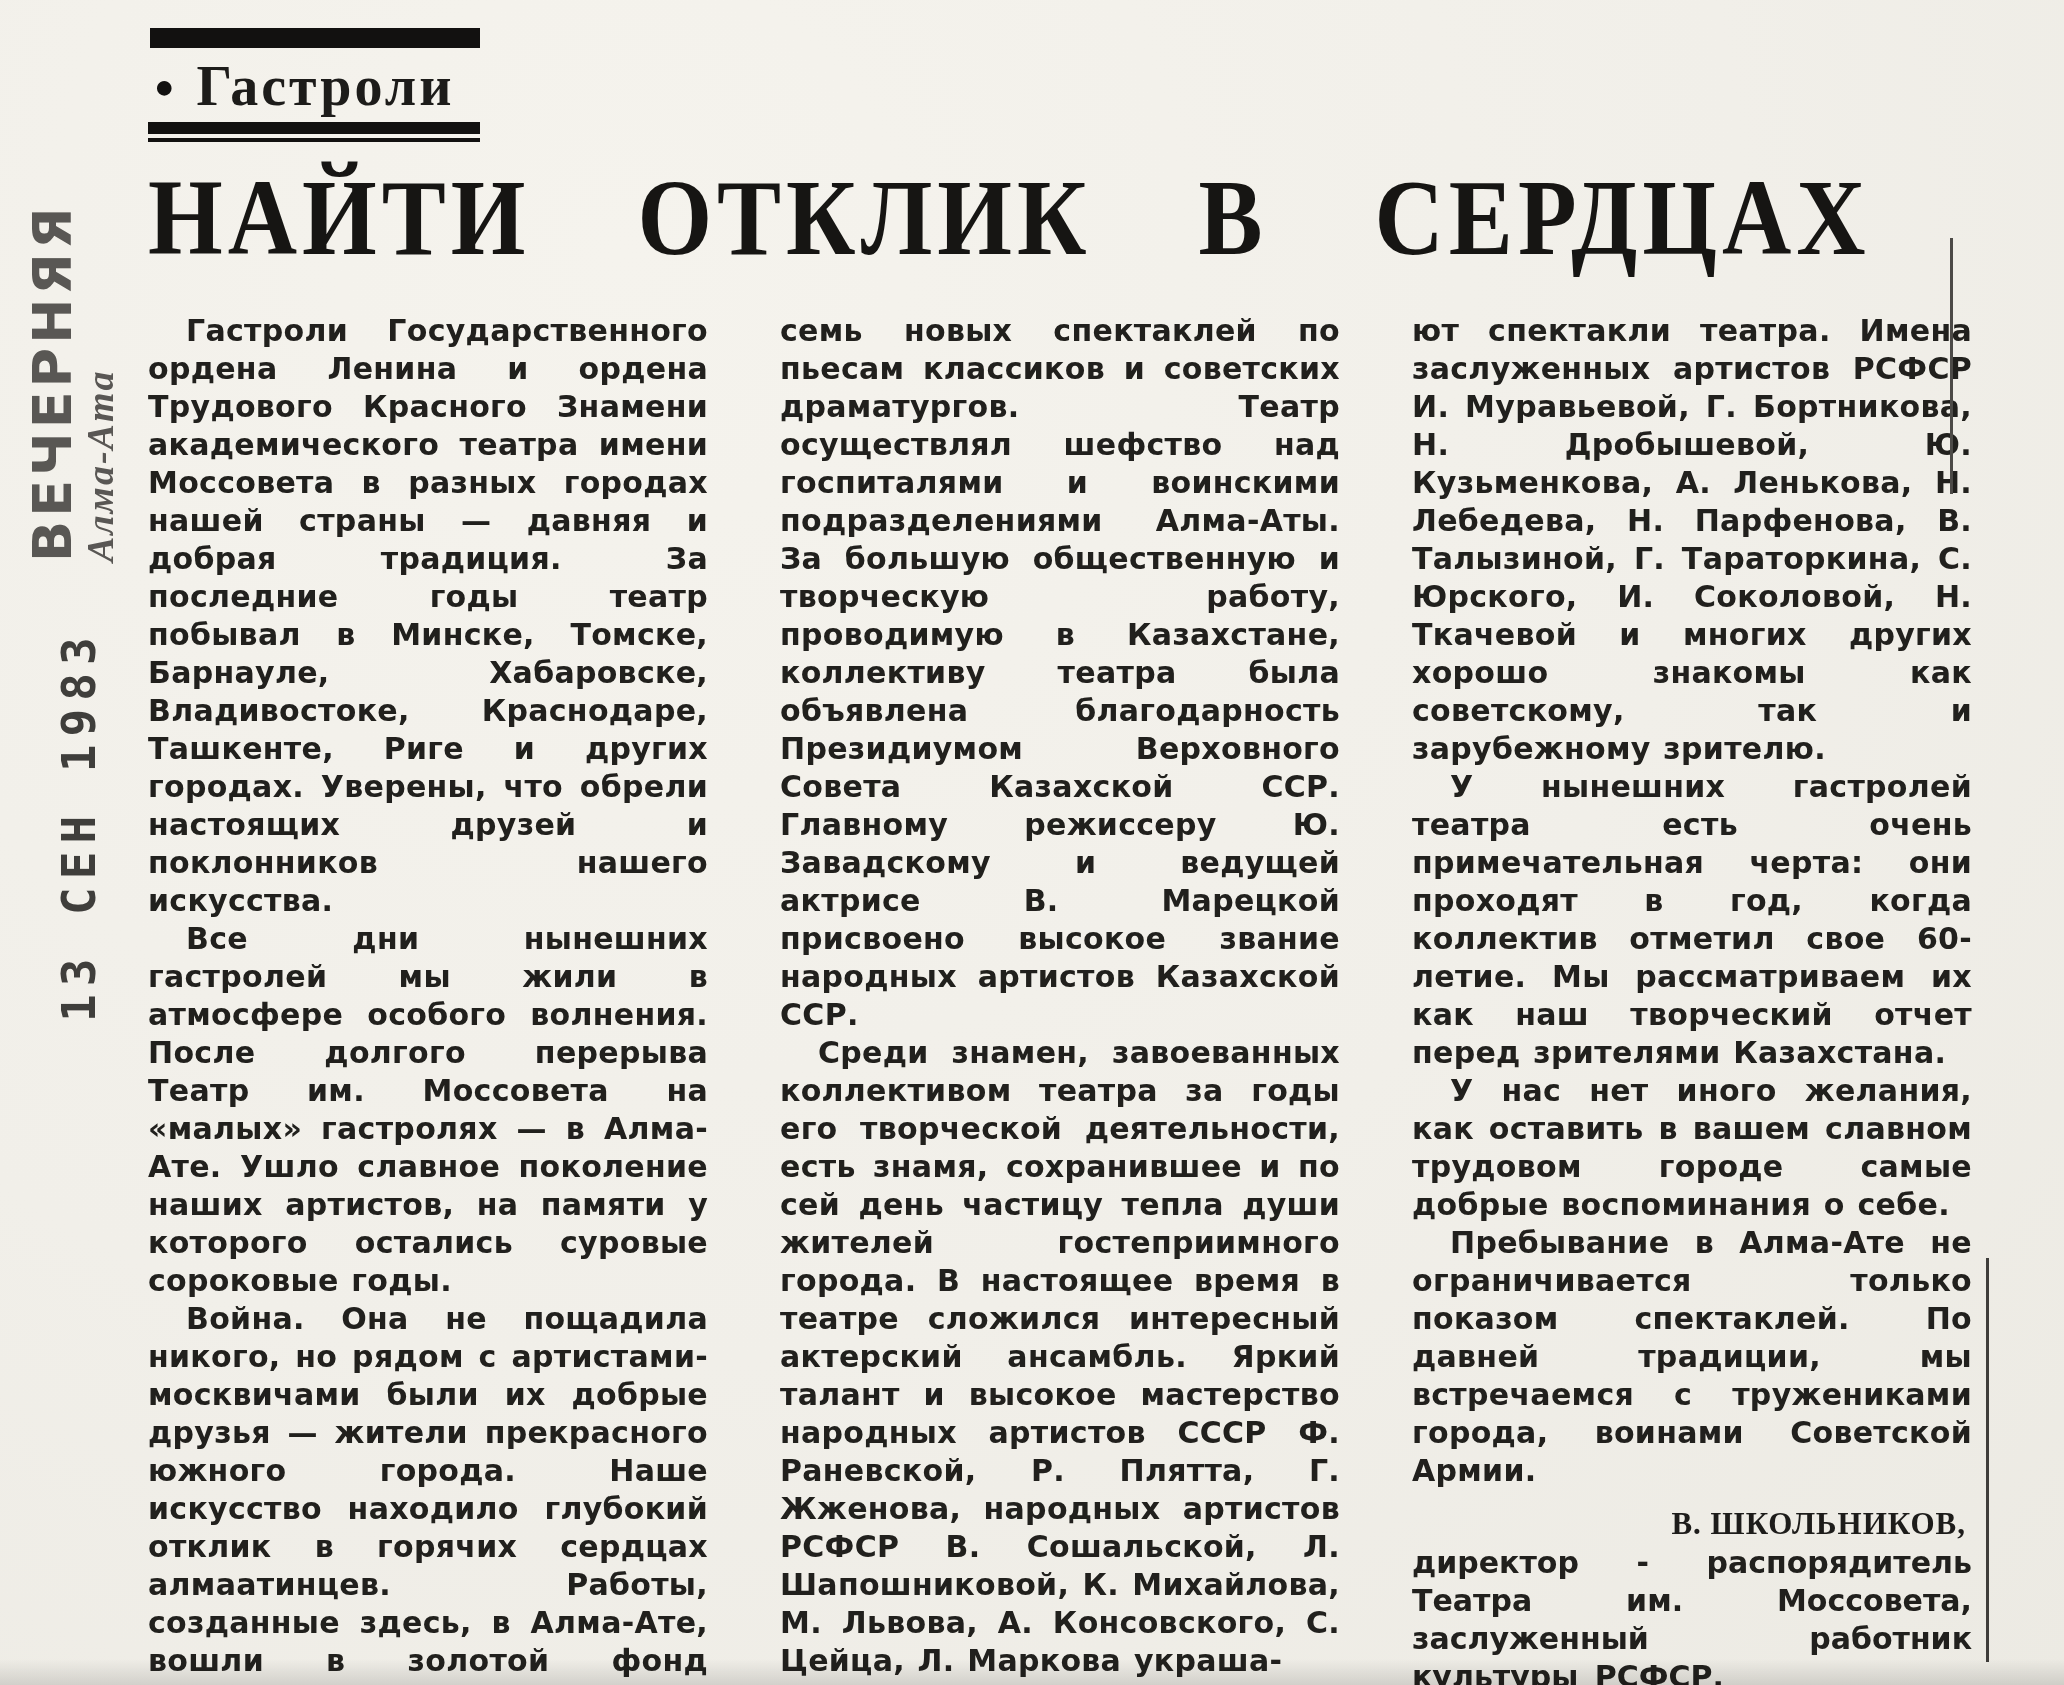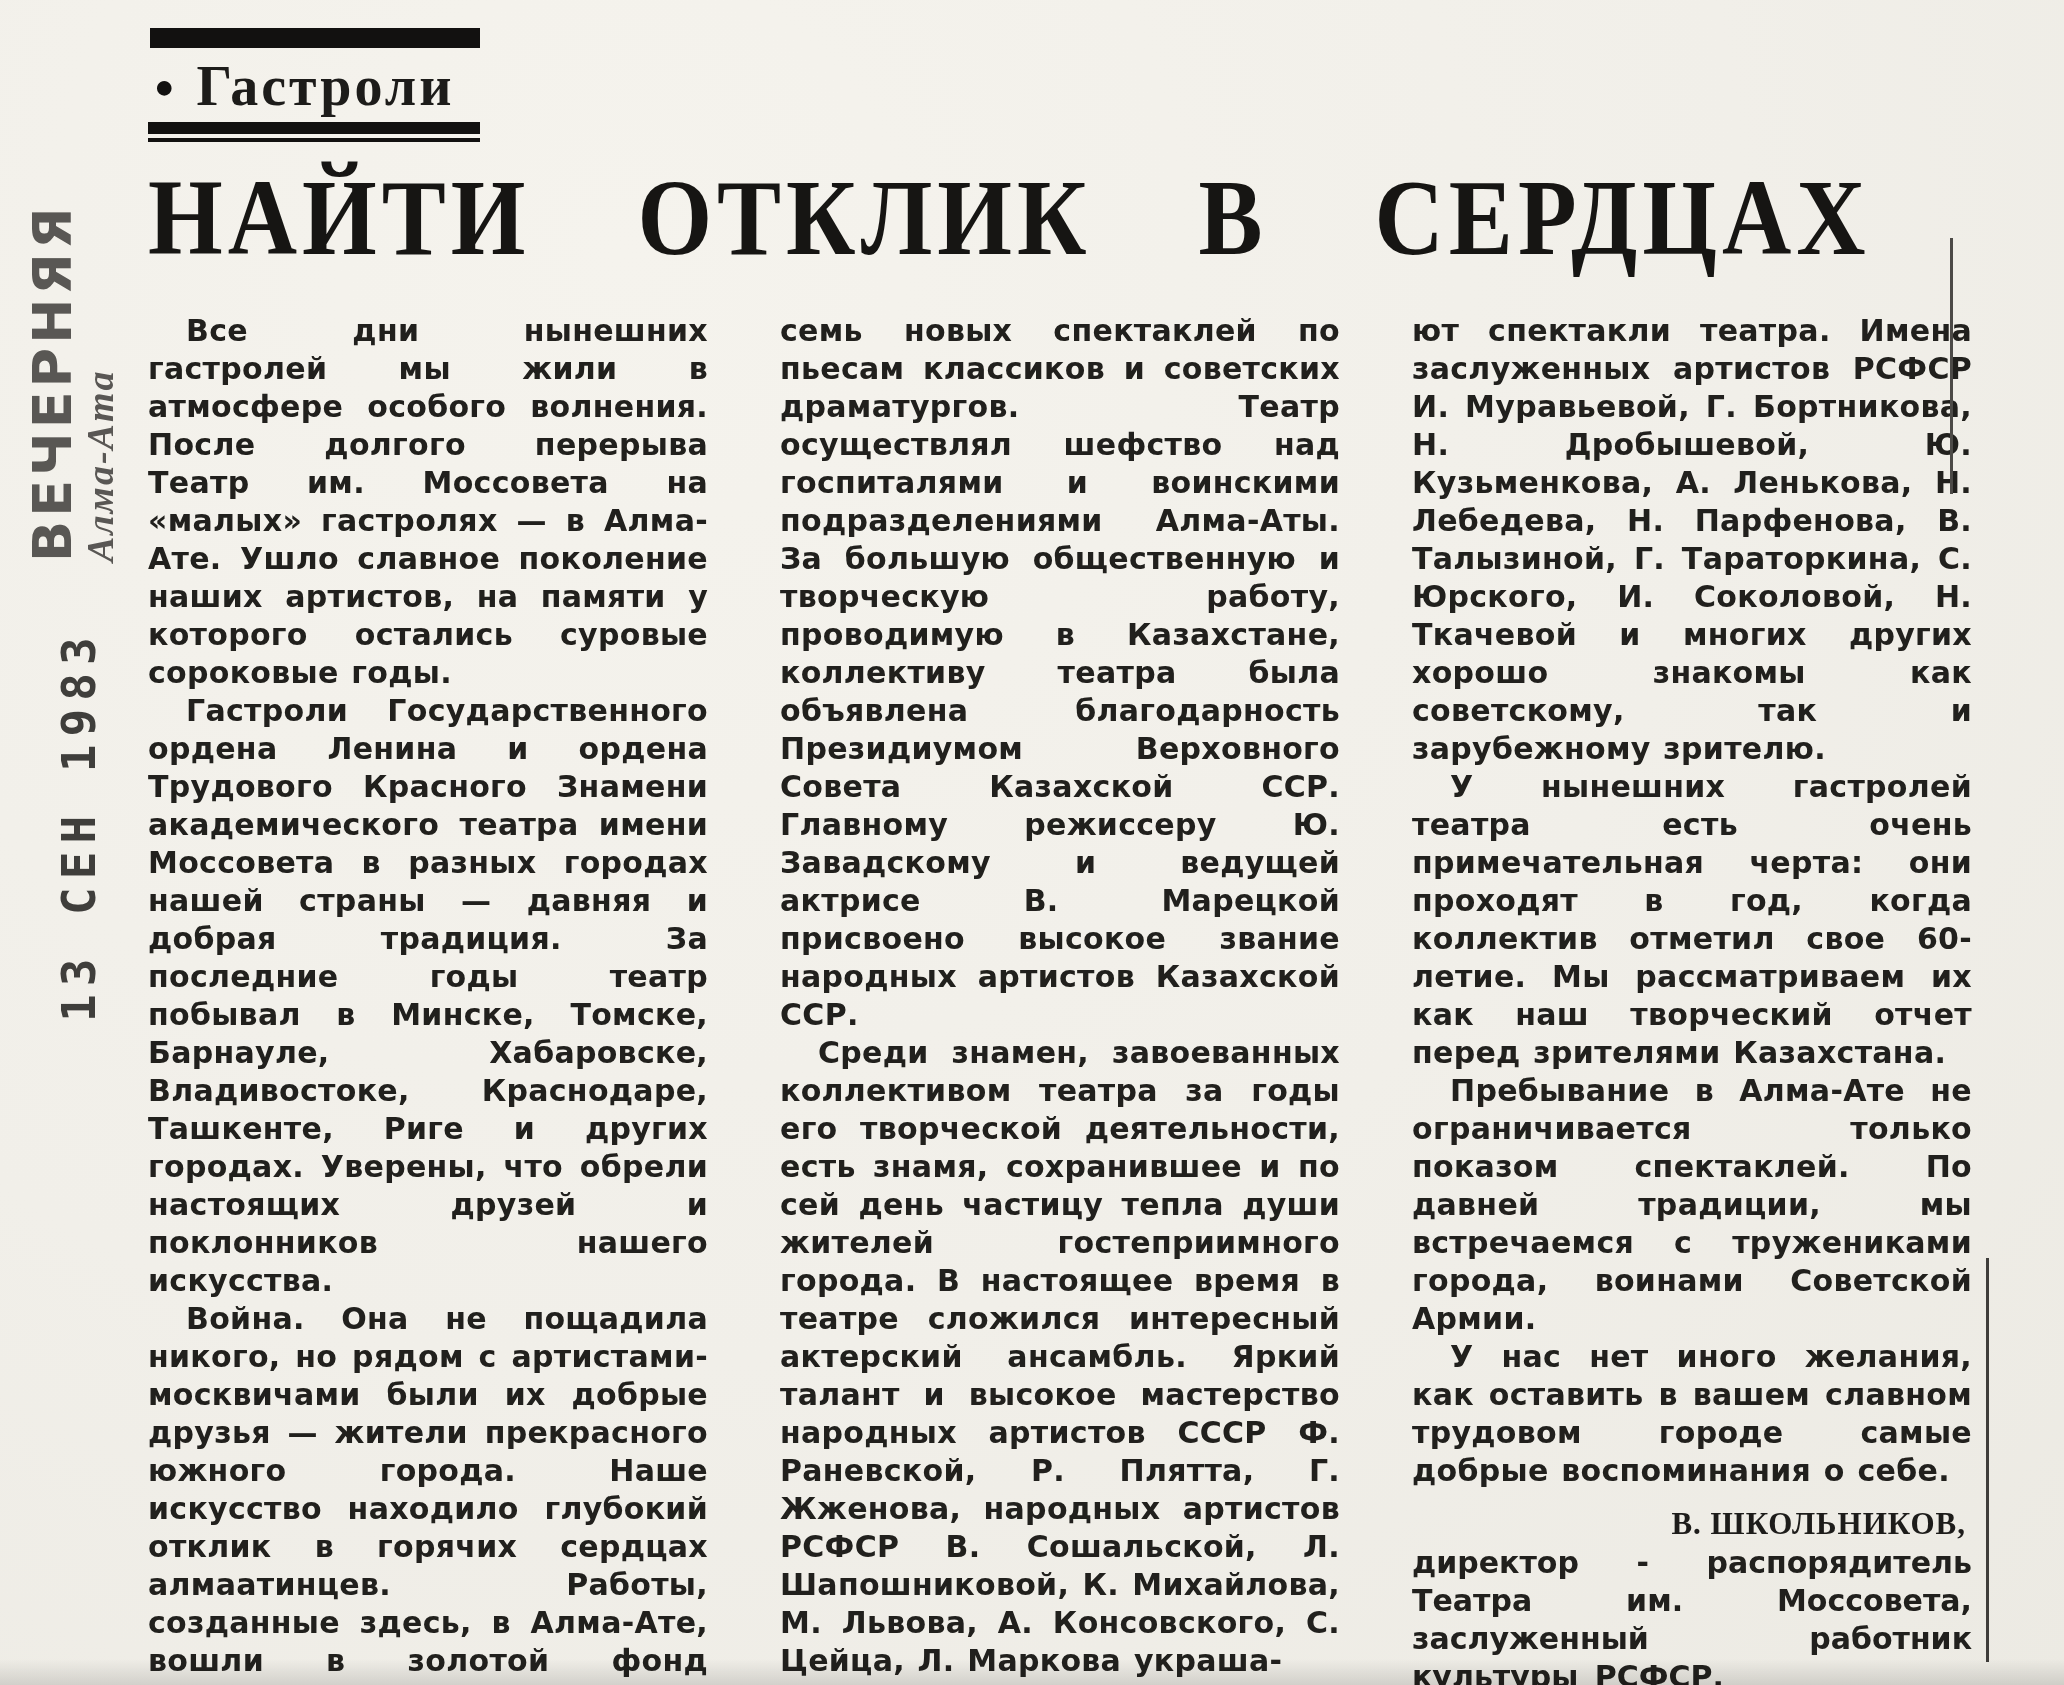--- a/index.html
+++ b/index.html
@@ -136,34 +136,34 @@
         <span class="kicker-label">Гастроли</span>
       </div>
       <div class="bar bar-bottom"></div>
       <div class="bar-bottom-thin"></div>
     </div>
 
     <h1 class="title">НАЙТИ ОТКЛИК В СЕРДЦАХ</h1>
 
     <div class="cols">
       <div class="col" data-col="0">
+          <p>Гастроли Государственного ордена Ленина и ордена Трудового Красного Знамени академического театра имени Моссовета в разных городах нашей страны — давняя и добрая традиция. За последние годы театр побывал в Минске, Томске, Барнауле, Хабаровске, Владивостоке, Краснодаре, Ташкенте, Риге и других городах. Уверены, что обрели настоящих друзей и поклонников нашего искусства.</p>
           <p>Все дни нынешних гастролей мы жили в атмосфере особого волнения. После долгого перерыва Театр им. Моссовета на «малых» гастролях — в Алма-Ате. Ушло славное поколение наших артистов, на памяти у которого остались суровые сороковые годы.</p>
-          <p>Гастроли Государственного ордена Ленина и ордена Трудового Красного Знамени академического театра имени Моссовета в разных городах нашей страны — давняя и добрая традиция. За последние годы театр побывал в Минске, Томске, Барнауле, Хабаровске, Владивостоке, Краснодаре, Ташкенте, Риге и других городах. Уверены, что обрели настоящих друзей и поклонников нашего искусства.</p>
           <p>Война. Она не пощадила никого, но рядом с артистами-москвичами были их добрые друзья — жители прекрасного южного города. Наше искусство находило глубокий отклик в горячих сердцах алмаатинцев. Работы, созданные здесь, в Алма-Ате, вошли в золотой фонд советского театра. За те два года было поставлено во-</p>
         </div>
       <div class="col" data-col="1">
           <p>семь новых спектаклей по пьесам классиков и советских драматургов. Театр осуществлял шефство над госпиталями и воинскими подразделениями Алма-Аты. За большую общественную и творческую работу, проводимую в Казахстане, коллективу театра была объявлена благодарность Президиумом Верховного Совета Казахской ССР. Главному режиссеру Ю. Завадскому и ведущей актрисе В. Марецкой присвоено высокое звание народных артистов Казахской ССР.</p>
           <p>Среди знамен, завоеванных коллективом театра за годы его творческой деятельности, есть знамя, сохранившее и по сей день частицу тепла души жителей гостеприимного города. В настоящее время в театре сложился интересный актерский ансамбль. Яркий талант и высокое мастерство народных артистов СССР Ф. Раневской, Р. Плятта, Г. Жженова, народных артистов РСФСР В. Сошальской, Л. Шапошниковой, К. Михайлова, М. Львова, А. Консовского, С. Цейца, Л. Маркова украша-</p>
         </div>
       <div class="col-wrap">
         <div class="col" data-col="2">
             <p>ют спектакли театра. Имена заслуженных артистов РСФСР И. Муравьевой, Г. Бортникова, Н. Дробышевой, Ю. Кузьменкова, А. Ленькова, Н. Лебедева, Н. Парфенова, В. Талызиной, Г. Тараторкина, С. Юрского, И. Соколовой, Н. Ткачевой и многих других хорошо знакомы как советскому, так и зарубежному зрителю.</p>
             <p>У нынешних гастролей театра есть очень примечательная черта: они проходят в год, когда коллектив отметил свое 60-летие. Мы рассматриваем их как наш творческий отчет перед зрителями Казахстана.</p>
+            <p>У нас нет иного желания, как оставить в вашем славном трудовом городе самые добрые воспоминания о себе.</p>
             <p>Пребывание в Алма-Ате не ограничивается только показом спектаклей. По давней традиции, мы встречаемся с тружениками города, воинами Советской Армии.</p>
-            <p>У нас нет иного желания, как оставить в вашем славном трудовом городе самые добрые воспоминания о себе.</p>
           </div>
         <div class="signature">
           <div class="sig-name">В. ШКОЛЬНИКОВ,</div>
           <div class="sig-role">директор - распорядитель Театра им. Моссовета, заслуженный работник культуры РСФСР.</div>
         </div>
       </div>
     </div>
 
   </div>
 

